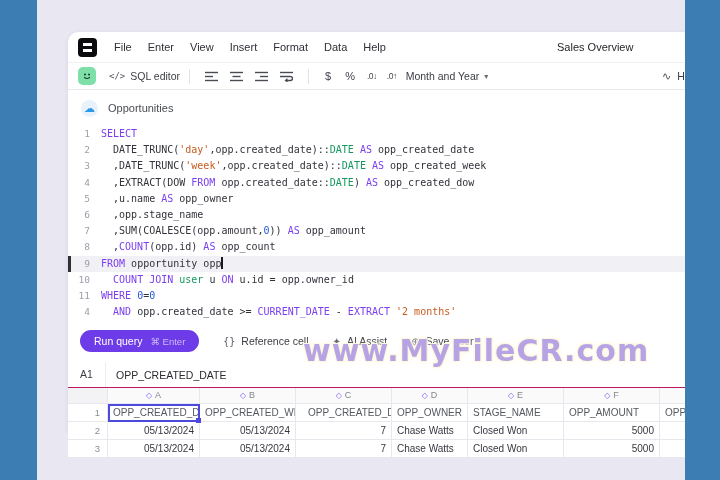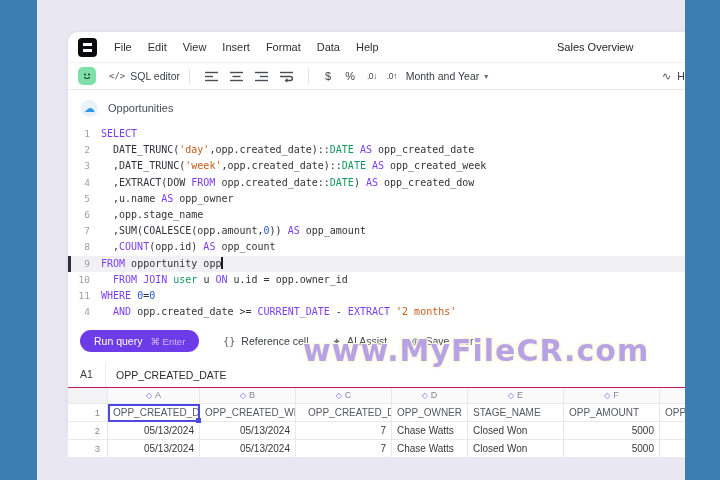--- a/index.html
+++ b/index.html
@@ -102,21 +102,21 @@
 
   <div class="window">
 
     <div class="menubar">
       <div class="logo">
           <i></i>
           <i></i>
         </div>
       <div id="menu-items" style="display:flex;">
           <span class="menu-item">File</span>
-          <span class="menu-item">Edit</span>
+          <span class="menu-item">Enter</span>
           <span class="menu-item">View</span>
           <span class="menu-item">Insert</span>
           <span class="menu-item">Format</span>
           <span class="menu-item">Data</span>
           <span class="menu-item">Help</span>
         </div>
       <div class="doc-title">Sales Overview</div>
     </div>
 
     <div class="toolbar">
@@ -219,21 +219,21 @@
         <div class="code-line">
           <span class="ln">8</span>
           <span class="code"><span class="d">  ,</span><span class="k">COUNT</span><span class="d">(opp.id) </span><span class="k">AS</span><span class="d"> opp_count</span></span>
         </div>
         <div class="code-line active">
           <span class="ln">9</span>
           <span class="code"><span class="k">FROM</span><span class="d"> opportunity opp</span><span class="cursor"></span></span>
         </div>
         <div class="code-line">
           <span class="ln">10</span>
-          <span class="code"><span class="d">  </span><span class="k">FROM JOIN</span><span class="d"> </span><span class="t">user</span><span class="d"> u </span><span class="k">ON</span><span class="d"> u.id = opp.owner_id</span></span>
+          <span class="code"><span class="d">  </span><span class="k">COUNT JOIN</span><span class="d"> </span><span class="t">user</span><span class="d"> u </span><span class="k">ON</span><span class="d"> u.id = opp.owner_id</span></span>
         </div>
         <div class="code-line">
           <span class="ln">11</span>
           <span class="code"><span class="k">WHERE</span><span class="d"> </span><span class="n">0</span><span class="d">=</span><span class="n">0</span></span>
         </div>
         <div class="code-line">
           <span class="ln">4</span>
           <span class="code"><span class="d">  </span><span class="k">AND</span><span class="d"> opp.created_date &gt;= </span><span class="k">CURRENT_DATE</span><span class="d"> - </span><span class="k">EXTRACT</span><span class="d"> </span><span class="s">'2 months'</span></span>
         </div>
       </div>

